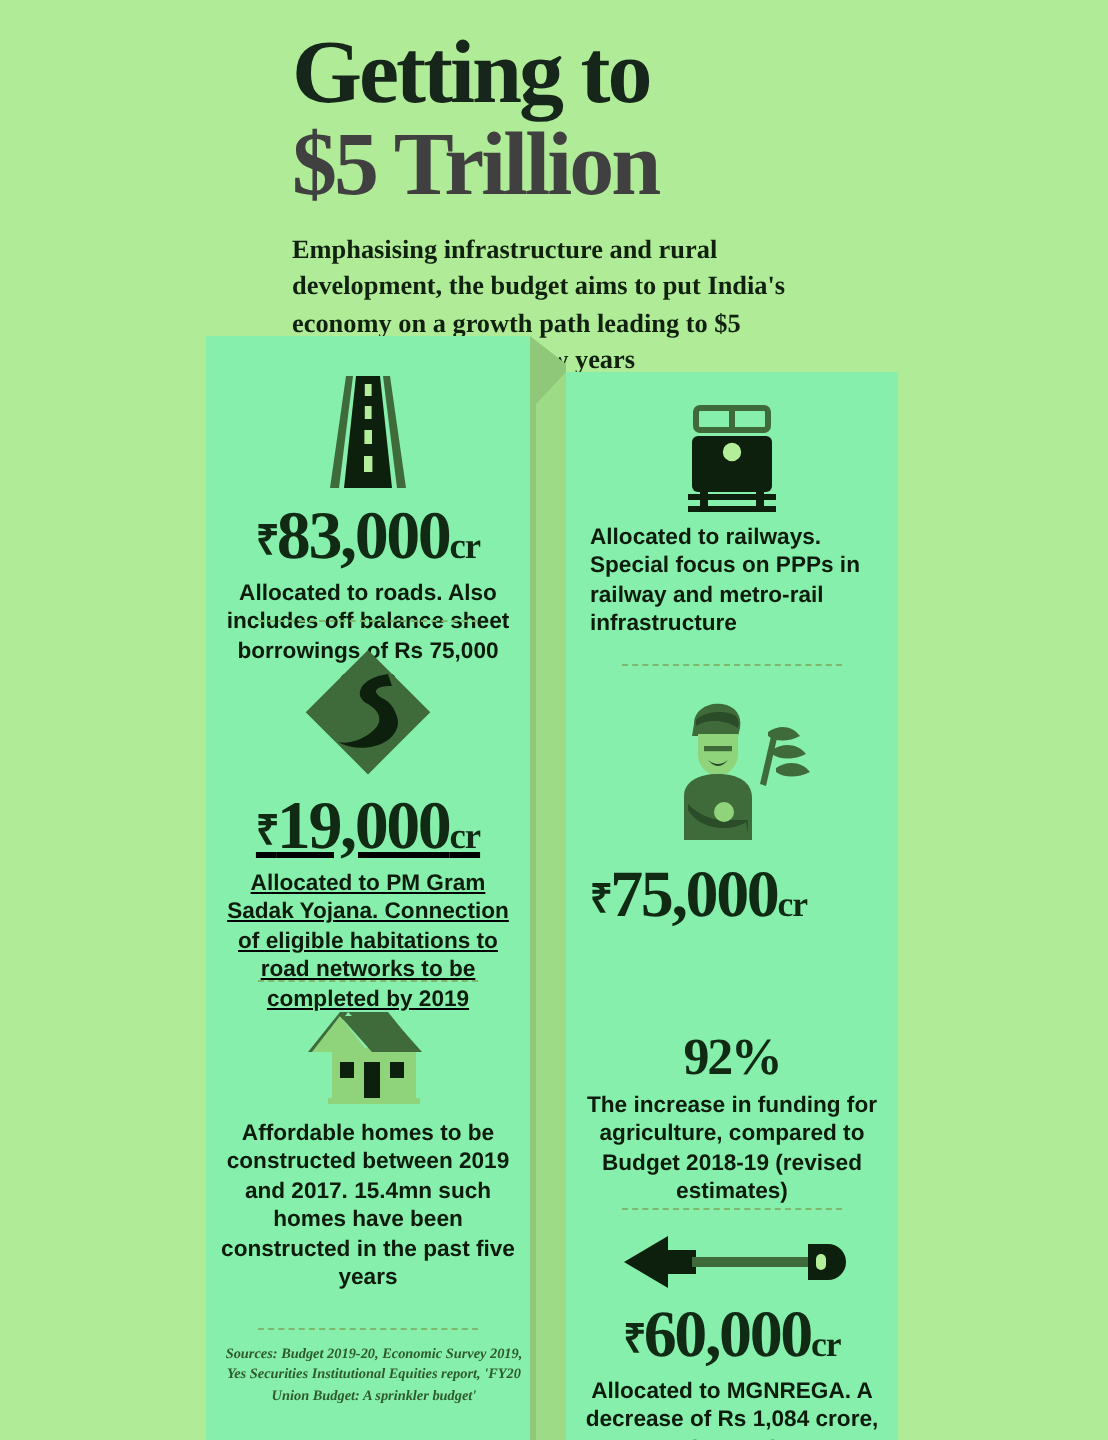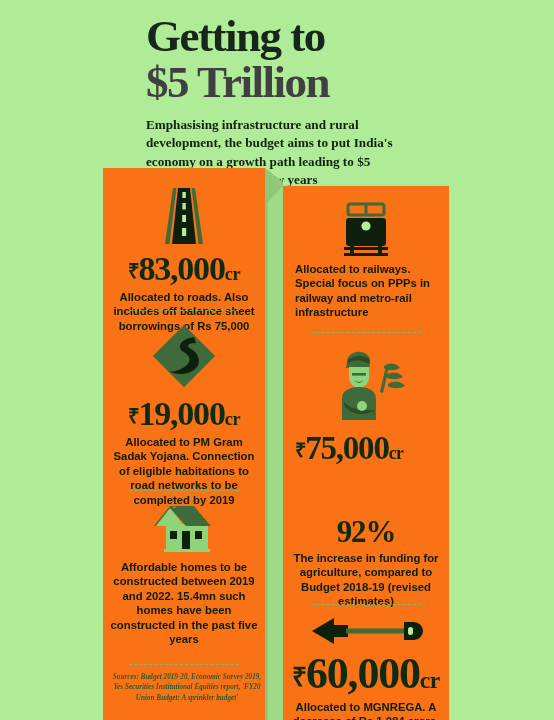--- a/index.html
+++ b/index.html
@@ -28,21 +28,21 @@
     font-weight:bold;
     font-size:13.2px;
     line-height:1.38;
     color:#11210f;
     width:262px;
   }
 
   
   .panel{
     position:absolute;
-    background:#f97316;
+    background:#86efac;
   }
   .panel-left{
     left:103px; top:168px; width:162px; height:552px;
   }
   .panel-left-shade{
     position:absolute; left:265px; top:168px;
     width:18px; height:552px;
     background:#8ec878;
     clip-path:polygon(0 0, 100% 14px, 100% 100%, 0 100%);
   }
@@ -131,21 +131,21 @@
           <rect x="30.2" y="33" width="3.8" height="7" fill="#b4ee9b"></rect>
           <rect x="30" y="46" width="4.2" height="8" fill="#b4ee9b"></rect>
         </svg>
       </div>
       <div class="big-num" style="font-size:34px; margin-top:6px;"><span class="rupee">₹</span><span>83,000</span><span class="unit">cr</span></div>
       <div class="desc">Allocated to roads. Also includes off balance sheet borrowings of Rs 75,000 crore</div>
     </div>
 
     <div class="divider" style="position:absolute; top:142px; left:26px; width:110px;"></div>
 
-    <div class="block center" style="top:155px;">
+    <div class="block center" style="top:155px;text-decoration:underline;">
       <div class="icon-wrap">
         <svg width="66" height="66" viewBox="0 0 66 66">
           <rect x="33" y="2" width="44" height="44" transform="rotate(45 33 2)" fill="#3f6b3a"></rect>
           <path d="M42 15 C30 17 27 24 33 28 C40 33 42 39 32 45 C27 48 22 49 18 48 C25 52 36 52 43 47 C51 41 49 32 40 27 C34 24 35 19 44 19 Z" fill="#0d1f0d"></path>
           <path d="M43 14 C29 16 25 25 33 29 C41 34 41 40 31 46 L36 50 C50 43 50 31 40 26 C35 23 36 20 45 20 Z" fill="#0d1f0d"></path>
         </svg>
       </div>
       <div class="big-num" style="font-size:34px; margin-top:8px;"><span class="rupee">₹</span><span>19,000</span><span class="unit">cr</span></div>
       <div class="desc">Allocated to PM Gram Sadak Yojana. Connection of eligible habitations to road networks to be completed by 2019</div>
     </div>
@@ -159,21 +159,21 @@
           <path d="M6 22 L22 2 L26 2 L12 22 Z" fill="#3f6b3a"></path>
           <path d="M8 22 L22 4 L36 22 Z" fill="#8fd47a"></path>
           <path d="M22 2 L26 2 L46 22 L62 22 L46 2 Z" fill="#3f6b3a"></path>
           <path d="M22 4 L38 22 L63 22 L47 4 Z" fill="#3f6b3a"></path>
           <rect x="22" y="27" width="7" height="8" fill="#0d1f0d"></rect>
           <rect x="34" y="27" width="8" height="20" fill="#0d1f0d"></rect>
           <rect x="47" y="27" width="7" height="8" fill="#0d1f0d"></rect>
           <rect x="16" y="45" width="46" height="3" fill="#8fd47a"></rect>
         </svg>
       </div>
-      <div class="desc">Affordable homes to be constructed between 2019 and 2022. 15.4mn such homes have been constructed in the past five years</div>
+      <div class="desc">Affordable homes to be constructed between 2019 and 2017. 15.4mn such homes have been constructed in the past five years</div>
     </div>
 
     <div class="divider" style="position:absolute; top:496px; left:26px; width:110px;"></div>
   </div>
 
   <div class="panel panel-right">
 
     <div class="block left" style="top:14px;">
       <div class="icon-wrap">
         <svg width="58" height="58" viewBox="0 0 58 58">
@@ -209,36 +209,36 @@
           <path d="M18 54 C18 47 25 43 35 43 C45 43 52 47 52 55 L52 76 L18 76 Z" fill="#3f6b3a"></path>
           <path d="M20 58 C24 62 30 66 38 66 L50 66 L50 72 L20 72 Z" fill="#2b4c28"></path>
           <path d="M18 56 C20 64 27 70 38 70 C42 70 46 69 49 67 L50 73 L19 74 Z" fill="#3f6b3a"></path>
           <circle cx="38" cy="62" r="5" fill="#8fd47a"></circle>
         </svg>
       </div>
       <div class="big-num" style="font-size:33px; margin-top:4px; text-align:left; padding-left:6px;"><span class="rupee">₹</span><span>75,000</span><span class="unit">cr</span></div>
     </div>
 
     <div class="block center" style="top:330px;">
-      <div class="big-num" style="font-size:31px;">92%</div>
+      <div class="big-num" style="font-size:26px;">92%</div>
       <div class="desc">The increase in funding for agriculture, compared to Budget 2018-19 (revised estimates)</div>
     </div>
 
     <div class="divider" style="position:absolute; top:418px; left:28px; width:110px;"></div>
 
     <div class="block center" style="top:428px;">
       <div class="icon-wrap">
         <svg width="116" height="34" viewBox="0 0 116 34">
           <path d="M4 17 L26 4 L26 30 Z" fill="#0d1f0d"></path>
           <rect x="24" y="11" width="16" height="12" fill="#0d1f0d"></rect>
           <rect x="38" y="14.5" width="58" height="5" fill="#3f6b3a"></rect>
           <path d="M96 8 h10 a9 9 0 0 1 0 18 h-10 z" fill="#0d1f0d"></path>
           <rect x="100" y="13" width="5" height="8" rx="2.5" fill="#b4ee9b"></rect>
         </svg>
       </div>
-      <div class="big-num" style="font-size:44px; margin-top:4px;font-family:Liberation Serif, serif;"><span class="rupee">₹</span><span>60,000</span><span class="unit">cr</span></div>
+      <div class="big-num" style="font-size:33px; margin-top:4px;font-family:Liberation Serif, serif;"><span class="rupee">₹</span><span>60,000</span><span class="unit">cr</span></div>
       <div class="desc">Allocated to MGNREGA. A decrease of Rs 1,084 crore, compared to Budget 2018-19 (revised estimates)</div>
     </div>
   </div>
 
   <div class="source">Sources: Budget 2019-20, Economic Survey 2019, Yes Securities Institutional Equities report, 'FY20 Union Budget: A sprinkler budget'</div>
 
 </div>
 
 </body></html>

